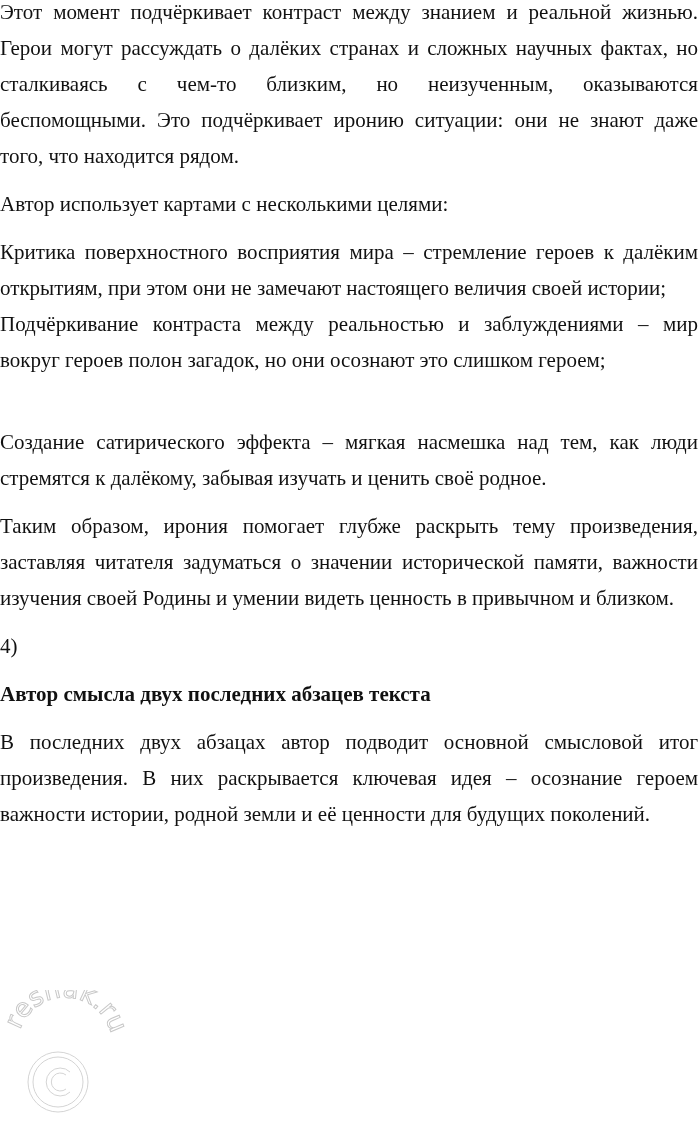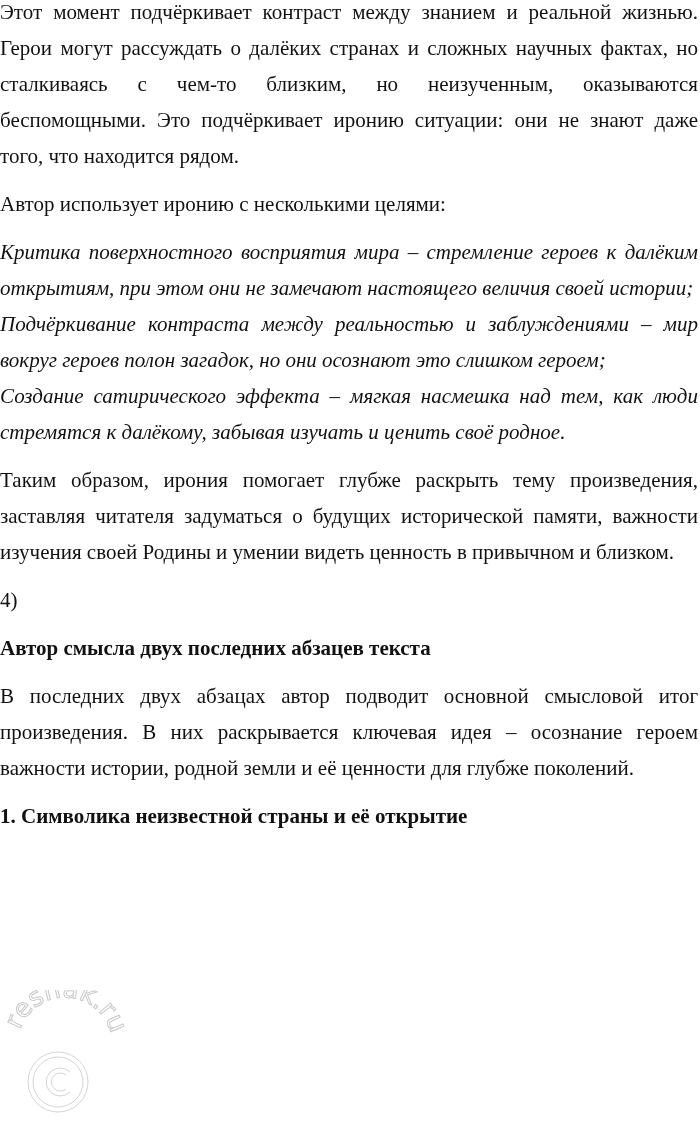--- a/index.html
+++ b/index.html
@@ -23,24 +23,24 @@
       line-height: 36px;
       color: #111111;
     }
     .page p {
       margin: 0 0 12px 0;
       text-align: justify;
       text-align-last: left;
     }
     .page p.list-item {
       margin-bottom: 0;
-      font-style: italic;
     }
     .page p.list-item.last {
       margin-bottom: 12px;
+      margin-top: 46px;
     }
     .page .heading {
       font-weight: bold;
       text-align: left;
     }
     .page .num-mark {
       text-align: left;
     }
     .watermark {
       position: absolute;
@@ -50,29 +50,28 @@
       height: 140px;
       pointer-events: none;
       opacity: 0.55;
     }
   </style>
 </head>
 <body>
 
 <div class="page">
   <p>Этот момент подчёркивает контраст между знанием и реальной жизнью. Герои могут рассуждать о далёких странах и сложных научных фактах, но сталкиваясь с чем-то близким, но неизученным, оказываются беспомощными. Это подчёркивает иронию ситуации: они не знают даже того, что находится рядом.</p>
-  <p>Автор использует иронию с несколькими целями:</p>
+  <p>Автор использует картами с несколькими целями:</p>
   <p class="list-item">Критика поверхностного восприятия мира – стремление героев к далёким открытиям, при этом они не замечают настоящего величия своей истории;</p>
   <p class="list-item">Подчёркивание контраста между реальностью и заблуждениями – мир вокруг героев полон загадок, но они осознают это слишком героем;</p>
   <p class="list-item last">Создание сатирического эффекта – мягкая насмешка над тем, как люди стремятся к далёкому, забывая изучать и ценить своё родное.</p>
-  <p>Таким образом, ирония помогает глубже раскрыть тему произведения, заставляя читателя задуматься о будущих исторической памяти, важности изучения своей Родины и умении видеть ценность в привычном и близком.</p>
+  <p>Таким образом, ирония помогает глубже раскрыть тему произведения, заставляя читателя задуматься о значении исторической памяти, важности изучения своей Родины и умении видеть ценность в привычном и близком.</p>
   <p class="num-mark">4)</p>
   <p class="heading">Автор смысла двух последних абзацев текста</p>
-  <p>В последних двух абзацах автор подводит основной смысловой итог произведения. В них раскрывается ключевая идея – осознание героем важности истории, родной земли и её ценности для глубже поколений.</p>
-  <p class="heading">1. Символика неизвестной страны и её открытие</p>
+  <p>В последних двух абзацах автор подводит основной смысловой итог произведения. В них раскрывается ключевая идея – осознание героем важности истории, родной земли и её ценности для будущих поколений.</p>
 </div>
 
 <svg class="watermark" viewBox="0 0 120 140" xmlns="http://www.w3.org/2000/svg">
   <defs>
     <path id="wm-arc" d="M 14 40 A 46 46 0 0 1 104 70 L 104 125"></path>
   </defs>
   <text font-family="DejaVu Sans, sans-serif" font-size="26" fill="none" stroke="#9a9a9a" stroke-width="1">
     <textPath href="#wm-arc">reshak.ru</textPath>
   </text>
   <circle cx="52" cy="92" r="30" fill="none" stroke="#b0b0b0" stroke-width="1"></circle>

